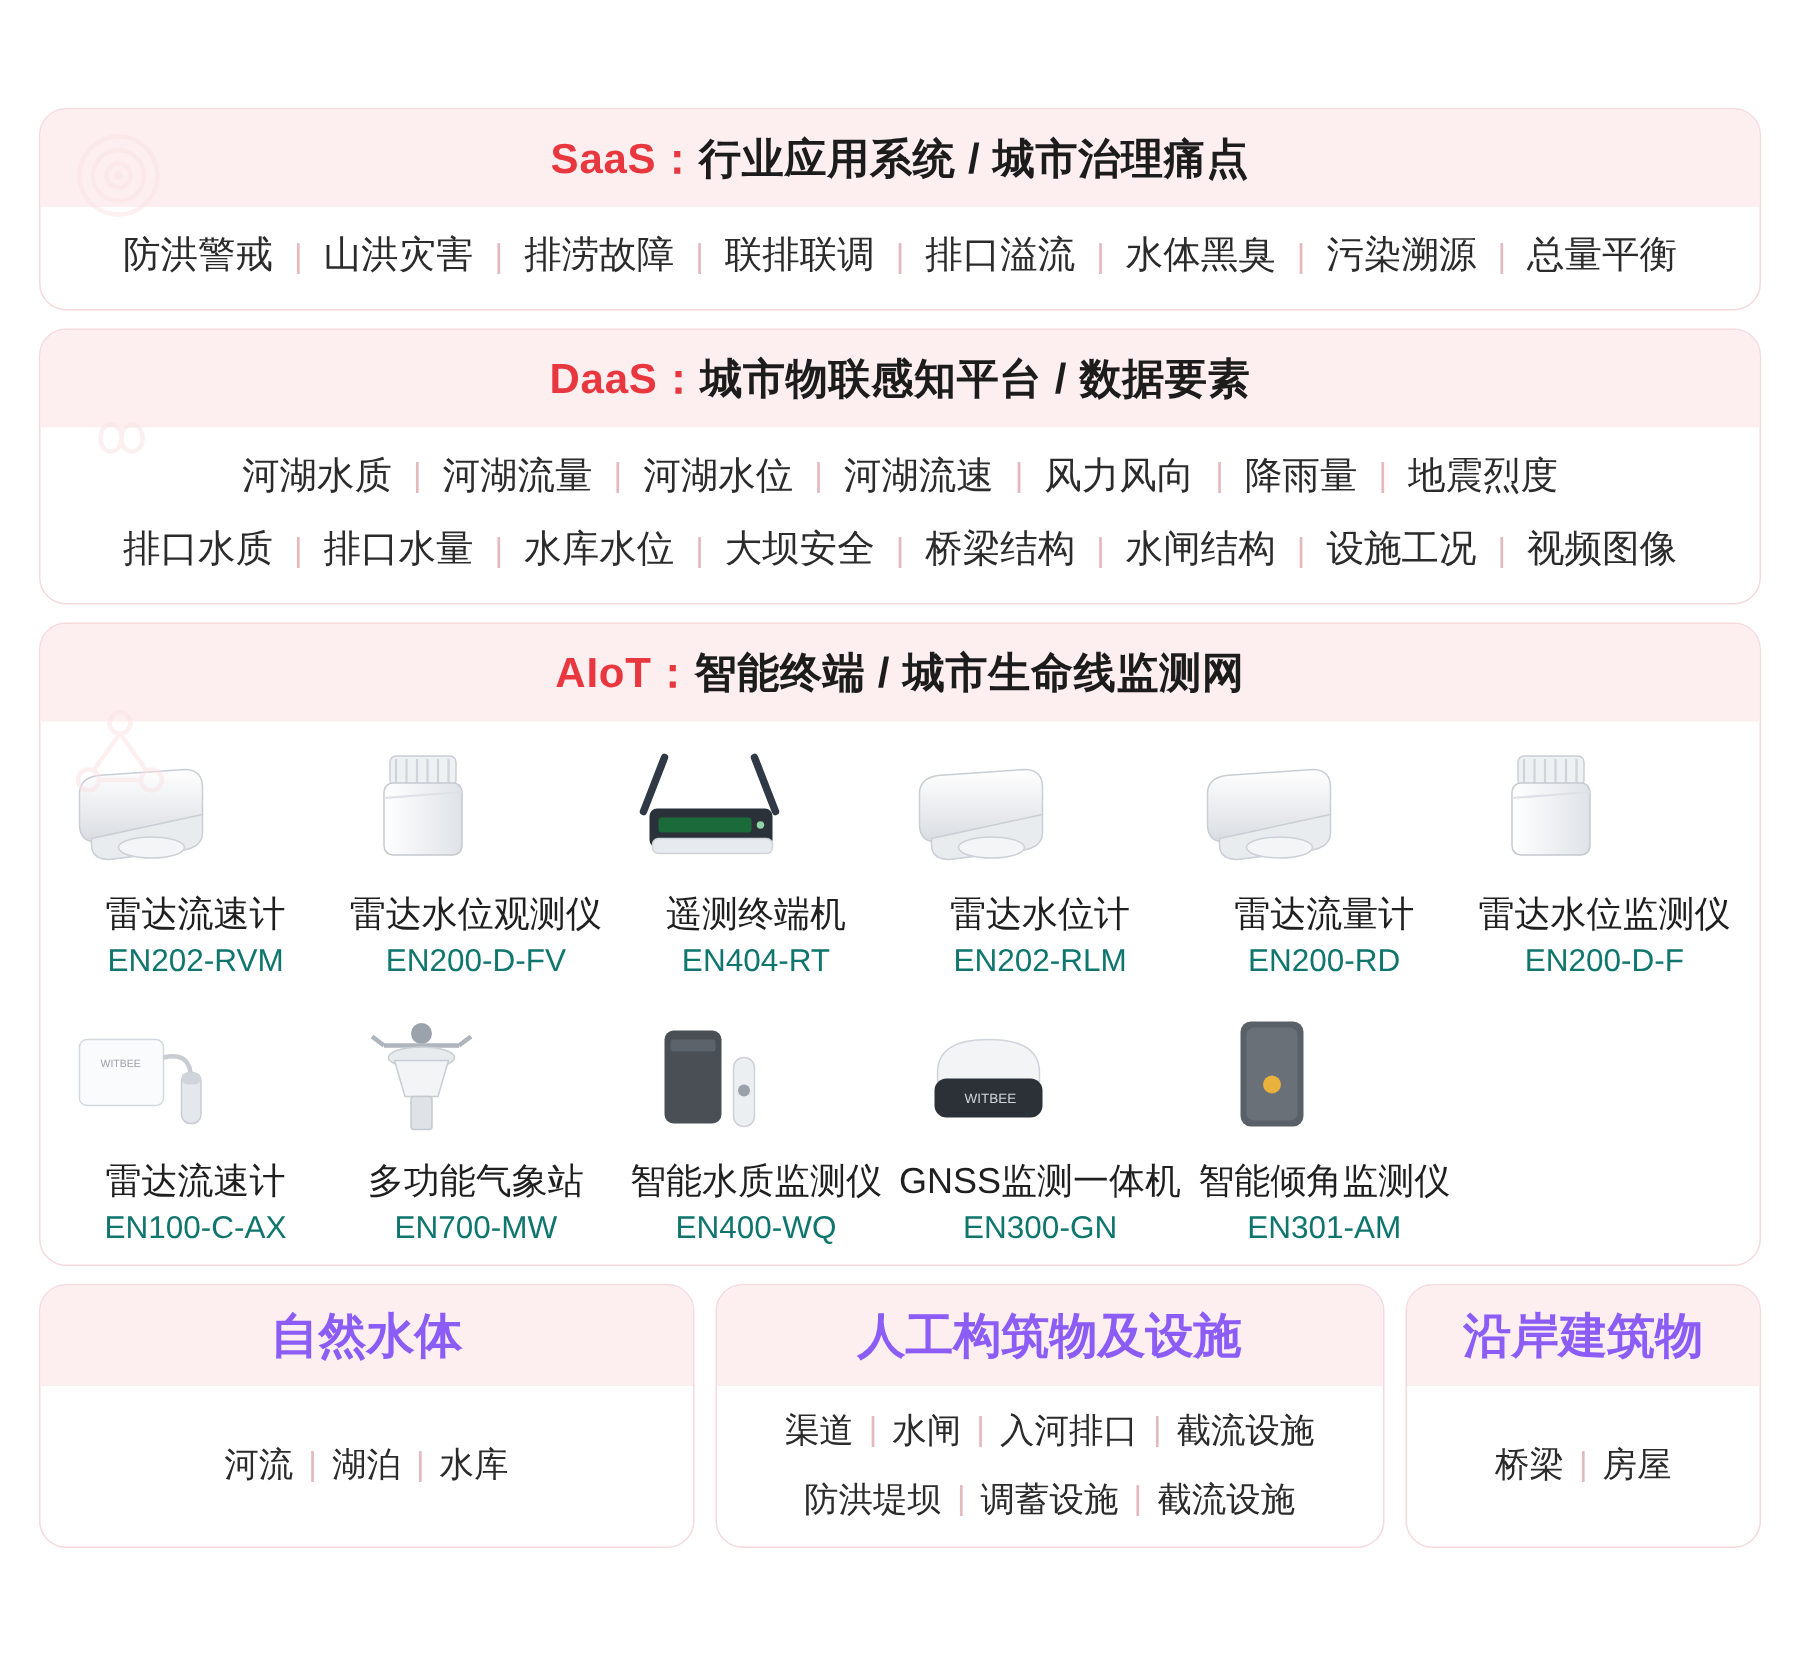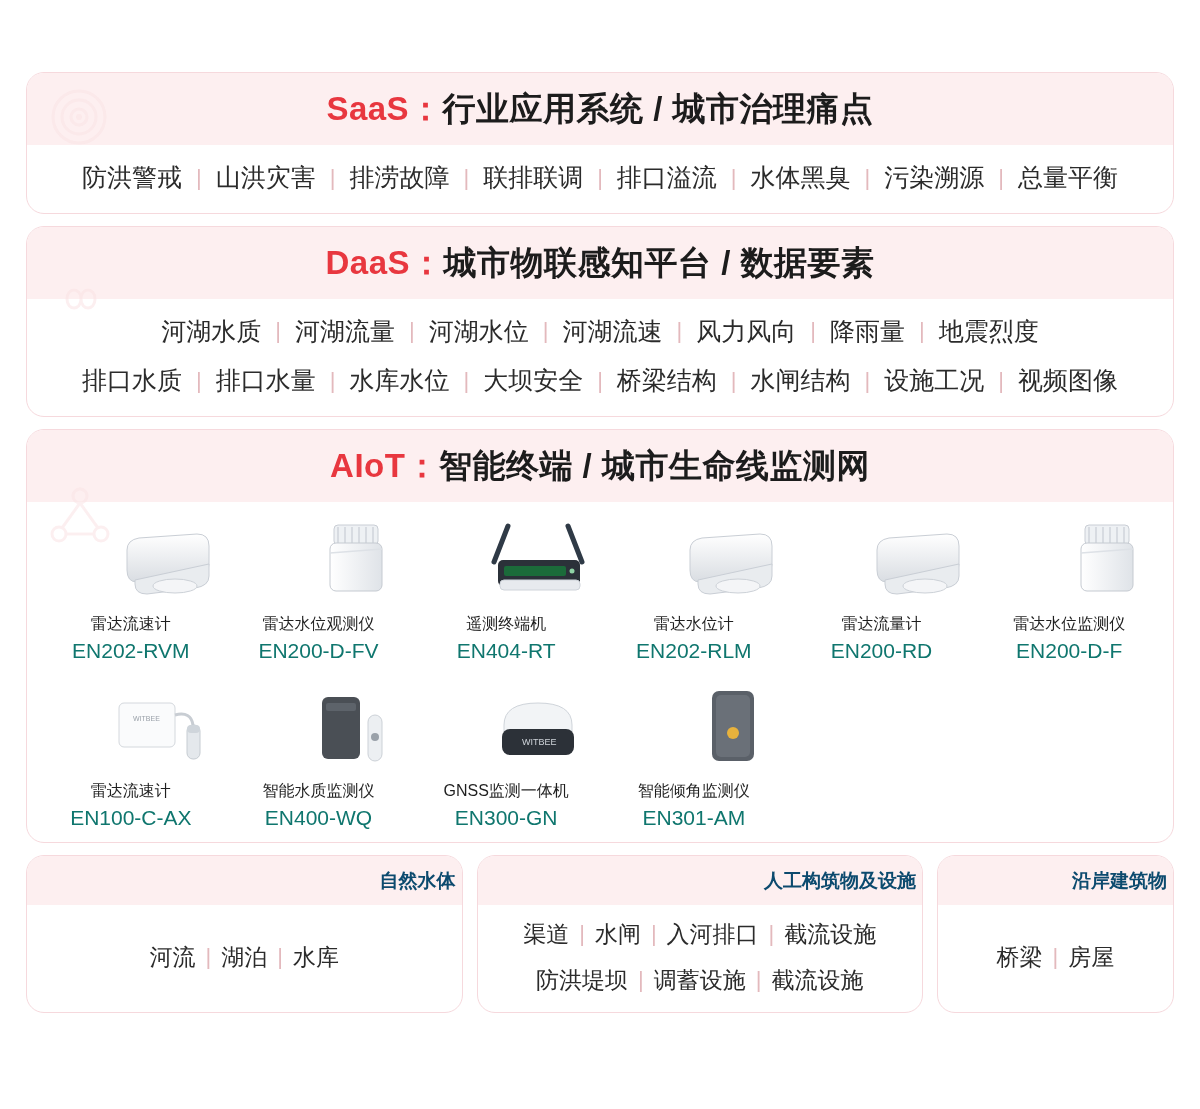--- a/index.html
+++ b/index.html
@@ -28,21 +28,21 @@
     border: 1.5px solid #f6d9dd;
     border-radius: 18px;
     background: #fff;
     overflow: hidden;
     margin-bottom: 12px;
   }
   .panel-head {
     background: #fdeff0;
     text-align: center;
     padding: 14px 10px 13px 10px;
-    font-size: 33px;
+    font-size: 28px;
     font-weight: bold;
     letter-spacing: 0.5px;
     color: #e8373f;
   }
   .panel-head .dark {
     color: #1c1c1c;
   }
   .panel-body {
     padding: 14px 10px 16px 10px;
   }
@@ -81,25 +81,25 @@
     padding: 6px 10px 6px 10px;
   }
   .dev {
     text-align: center;
     padding: 4px 2px 6px 2px;
   }
   .dev-img {
     height: 92px;
     display: flex;
     align-items: flex-end;
-    justify-content: flex-end;
+    justify-content: flex-start;
     margin-bottom: 10px;
   }
   .dev-name {
-    font-size: 16px;
+    font-size: 24px;
     color: #1f1f1f;
     white-space: nowrap;
   }
   .dev-model {
     font-size: 21px;
     color: #0f766e;
     margin-top: 4px;
     white-space: nowrap;
   }
 
@@ -115,24 +115,24 @@
     background: #fff;
     overflow: hidden;
     display: flex;
     flex-direction: column;
   }
   .bbox.w1 { width: 440px; }
   .bbox.w2 { width: 450px; }
   .bbox.w3 { width: 238px; }
   .bbox-head {
     background: #fdeff0;
-    text-align: right;
-    font-size: 19px;
+    text-align: center;
+    font-size: 32px;
     font-weight: bold;
-    color: #0c4a6e;
+    color: #8b5cf6;
     padding: 12px 6px 11px 6px;
   }
   .bbox-body {
     padding: 12px 8px 14px 8px;
     flex: 1 1 auto;
     display: flex;
     flex-direction: column;
     justify-content: center;
   }
   .bbox-body .chips { font-size: 23px; }
@@ -352,20 +352,34 @@
             <text x="28" y="36" font-size="7" fill="#9aa1a9" font-family="Liberation Sans, sans-serif">WITBEE</text>
             <path d="M70 30 Q86 26 88 40 L88 44" fill="none" stroke="#c8cdd3" stroke-width="3"></path>
             <rect x="82" y="40" width="13" height="34" rx="6" fill="#e4e8ec" stroke="#c6ccd2"></rect>
             <rect x="82" y="40" width="13" height="8" rx="4" fill="#cfd5db"></rect>
           </svg>
         </div>
         <div class="dev-name">雷达流速计</div>
         <div class="dev-model">EN100-C-AX</div>
       </div>
 
+      <div class="dev">
+        <div class="dev-img">
+          <svg width="110" height="88" viewBox="0 0 110 88">
+            <circle cx="55" cy="16" r="7" fill="#9aa2ab"></circle>
+            <path d="M30 24 L80 24" stroke="#aeb5bd" stroke-width="3"></path>
+            <path d="M30 24 L22 18 M80 24 L88 18" stroke="#aeb5bd" stroke-width="3"></path>
+            <ellipse cx="55" cy="32" rx="22" ry="7" fill="#e8ebee" stroke="#c8cdd3"></ellipse>
+            <path d="M37 34 L44 58 L66 58 L73 34 Z" fill="#f2f4f6" stroke="#c8cdd3"></path>
+            <rect x="48" y="58" width="14" height="22" rx="2" fill="#dfe3e7" stroke="#c4cad0"></rect>
+          </svg>
+        </div>
+        <div class="dev-name">多功能气象站</div>
+        <div class="dev-model">EN700-MW</div>
+      </div>
 
       <div class="dev">
         <div class="dev-img">
           <svg width="118" height="86" viewBox="0 0 118 86">
             <rect x="30" y="12" width="38" height="62" rx="6" fill="#4a4f55"></rect>
             <rect x="34" y="18" width="30" height="8" rx="2" fill="#5d636a"></rect>
             <rect x="76" y="30" width="14" height="46" rx="7" fill="#eceff2" stroke="#ccd1d7"></rect>
             <circle cx="83" cy="52" r="4" fill="#9aa1a9"></circle>
           </svg>
         </div>

